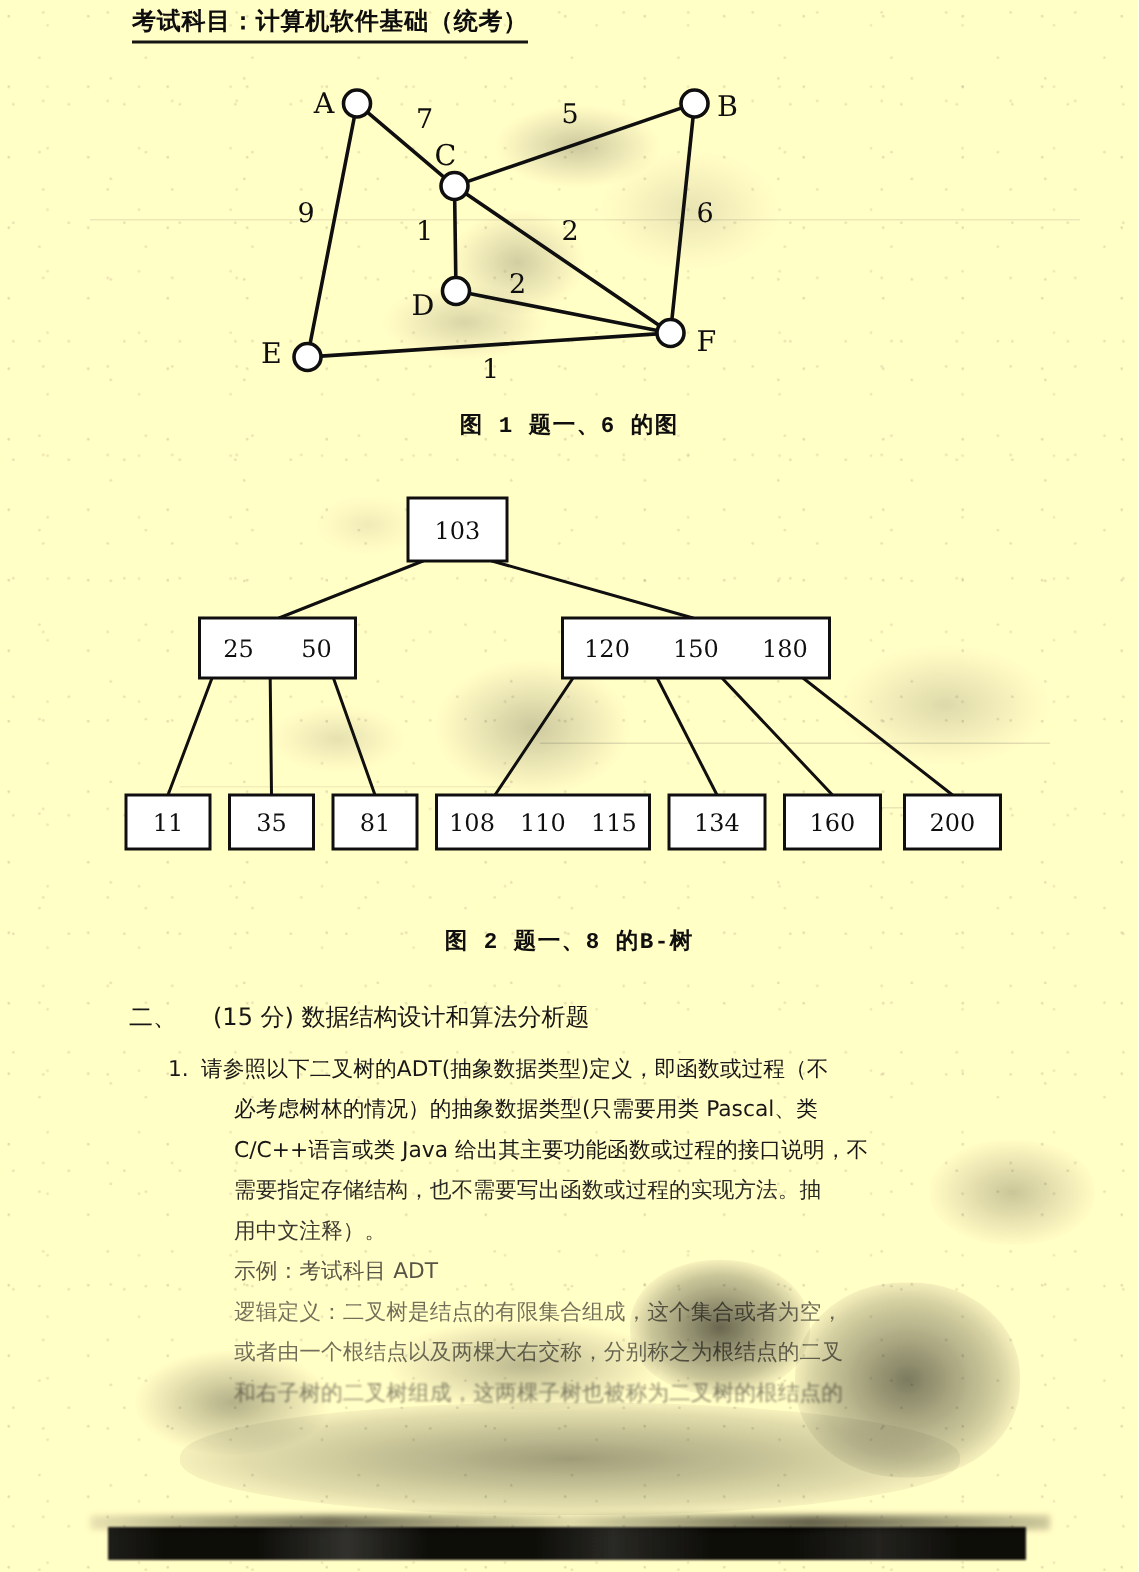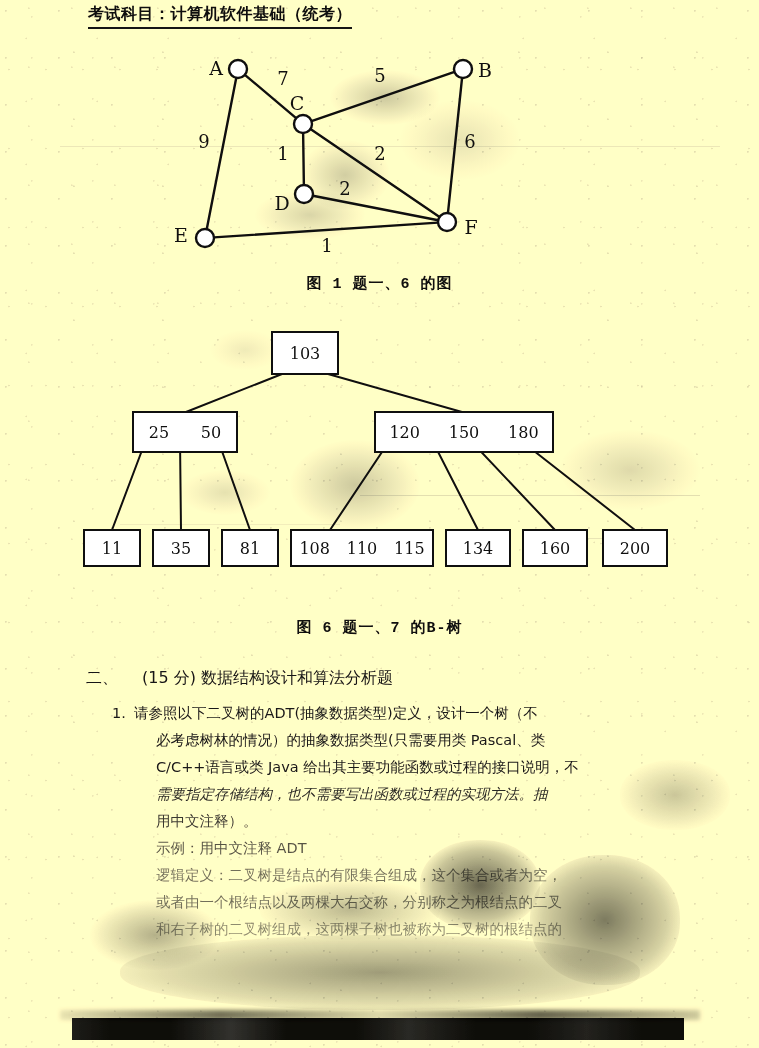--- a/index.html
+++ b/index.html
@@ -100,21 +100,21 @@
   }
   .q-item .lbl {
     position: absolute;
     left: -22px;
     top: 0;
   }
   .tl { display: block; white-space: nowrap; }
   .tl.ind { text-indent: 22px; }
 
   
-  .fade1 { opacity: .93; font-style: italic; }
+  .fade1 { opacity: .93; }
   .fade2 { opacity: .86; }
   .fade3 { opacity: .74; filter: blur(.25px); }
   .fade4 { opacity: .62; filter: blur(.45px); }
   .fade5 { opacity: .5;  filter: blur(.7px); }
 
   
   .blot {
     position: absolute;
     pointer-events: none;
     border-radius: 48%;
@@ -239,34 +239,34 @@
         <text x="362" y="232" font-size="16" font-family="&quot;DejaVu Serif&quot;, &quot;Liberation Serif&quot;, serif" text-anchor="middle" fill="#141414">110</text>
         <text x="409.3333333333333" y="232" font-size="16" font-family="&quot;DejaVu Serif&quot;, &quot;Liberation Serif&quot;, serif" text-anchor="middle" fill="#141414">115</text>
         <rect x="446" y="208" width="64" height="36" fill="#ffffff" stroke="#141414" stroke-width="2"></rect>
         <text x="478" y="232" font-size="16" font-family="&quot;DejaVu Serif&quot;, &quot;Liberation Serif&quot;, serif" text-anchor="middle" fill="#141414">134</text>
         <rect x="523" y="208" width="64" height="36" fill="#ffffff" stroke="#141414" stroke-width="2"></rect>
         <text x="555" y="232" font-size="16" font-family="&quot;DejaVu Serif&quot;, &quot;Liberation Serif&quot;, serif" text-anchor="middle" fill="#141414">160</text>
         <rect x="603" y="208" width="64" height="36" fill="#ffffff" stroke="#141414" stroke-width="2"></rect>
         <text x="635" y="232" font-size="16" font-family="&quot;DejaVu Serif&quot;, &quot;Liberation Serif&quot;, serif" text-anchor="middle" fill="#141414">200</text>
       </svg>
   </div>
-  <div class="fig-cap" id="cap2">图 6 题一、7 的B-树</div>
+  <div class="fig-cap" id="cap2">图 2 题一、8 的B-树</div>
 
   <div id="sec2">
     <div class="q-head">
       <span class="num">二、</span><span>(15 分)</span>&nbsp;<span>数据结构设计和算法分析题</span>
     </div>
     <div class="q-item">
       <span class="lbl">1.</span>
-      <span class="tl">请参照以下二叉树的ADT(抽象数据类型)定义，设计一个树（不</span>
+      <span class="tl">请参照以下二叉树的ADT(抽象数据类型)定义，即函数或过程（不</span>
       <span class="tl ind">必考虑树林的情况）的抽象数据类型(只需要用类 Pascal、类</span>
       <span class="tl ind">C/C++语言或类 Java 给出其主要功能函数或过程的接口说明，不</span>
       <span class="tl ind fade1">需要指定存储结构，也不需要写出函数或过程的实现方法。抽</span>
       <span class="tl ind fade2">用中文注释）。</span>
-      <span class="tl ind fade3">示例：用中文注释 ADT</span>
+      <span class="tl ind fade3">示例：考试科目 ADT</span>
       <span class="tl ind fade4">逻辑定义：二叉树是结点的有限集合组成，这个集合或者为空，</span>
       <span class="tl ind fade4">或者由一个根结点以及两棵大右交称，分别称之为根结点的二叉</span>
       <span class="tl ind fade5">和右子树的二叉树组成，这两棵子树也被称为二叉树的根结点的</span>
     </div>
   </div>
 
   <div class="blot" style="left:420px;top:840px;width:120px;height:90px;background:radial-gradient(ellipse,rgba(15,15,15,.62),rgba(40,40,40,.25) 55%,rgba(0,0,0,0) 76%);"></div>
   <div class="blot" style="left:530px;top:855px;width:150px;height:130px;background:radial-gradient(ellipse,rgba(20,20,20,.55),rgba(50,50,50,.22) 58%,rgba(0,0,0,0) 78%);"></div>
   <div class="blot" style="left:120px;top:935px;width:520px;height:75px;background:radial-gradient(ellipse,rgba(25,25,25,.42),rgba(60,60,60,.16) 60%,rgba(0,0,0,0) 80%);"></div>
   <div class="blot" style="left:90px;top:900px;width:130px;height:70px;background:radial-gradient(ellipse,rgba(30,30,30,.34),rgba(0,0,0,0) 72%);"></div>

